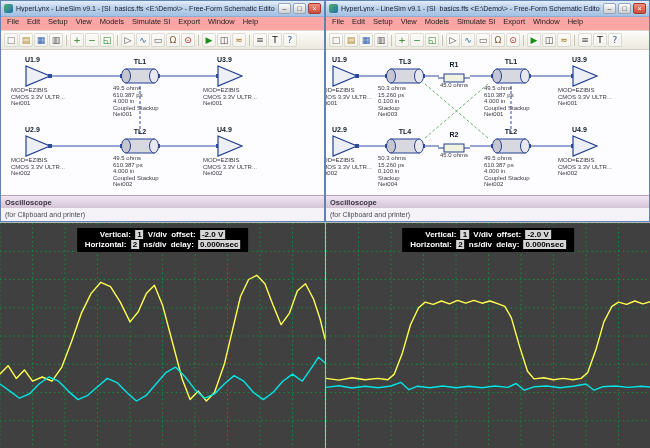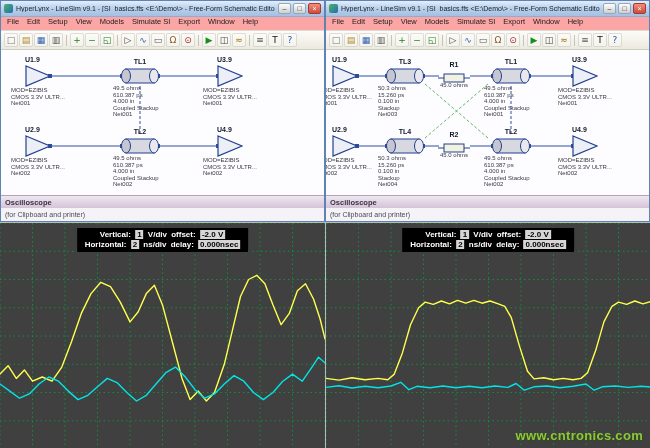--- a/index.html
+++ b/index.html
@@ -485,16 +485,15 @@
         <span class="hl">-2.0 V</span>
       </div>
       <div>
         <span>Horizontal:</span>
         <span class="hl">2</span>
         <span>ns/div</span>
         <span>delay:</span>
         <span class="hl">0.000nsec</span>
       </div>
     </div>
-    <div class="watermark">www.cntronics.com</div>
   </div>
 
 </div>
 
 </body></html>

